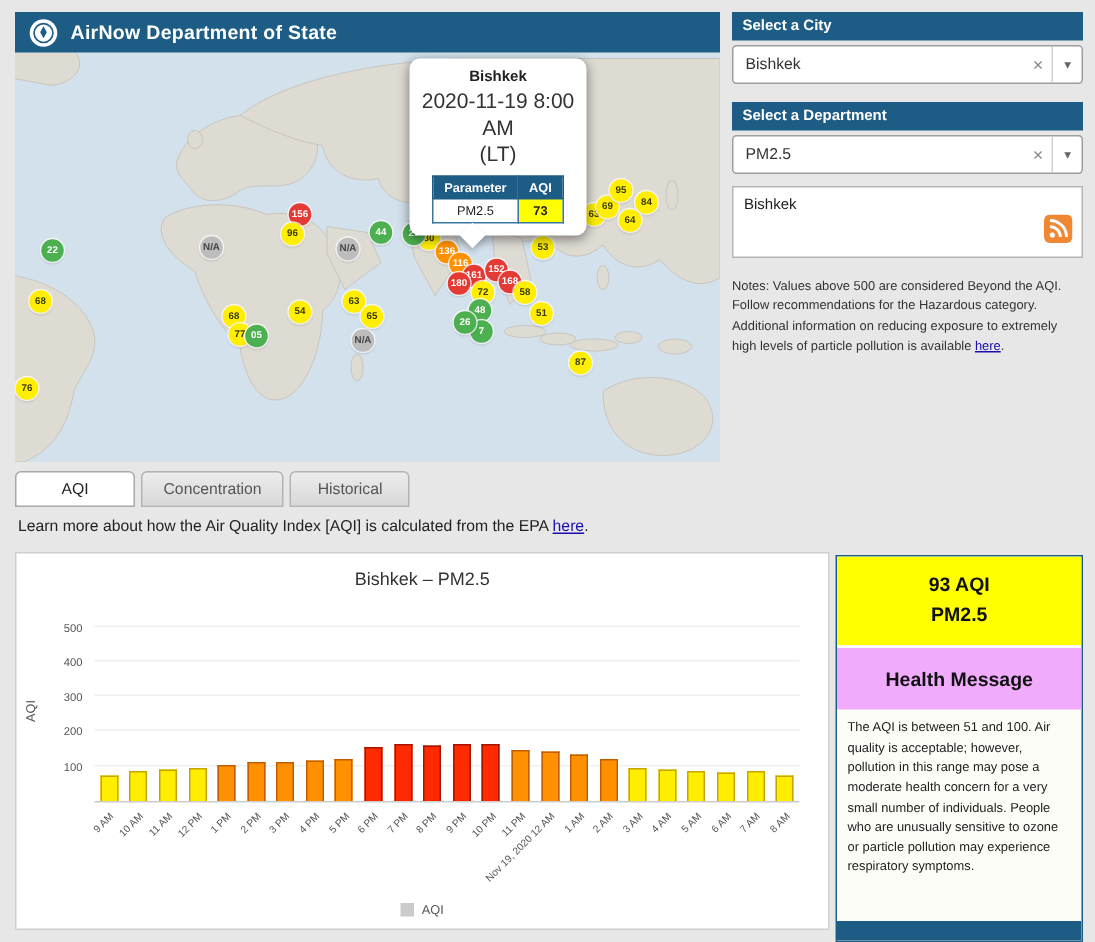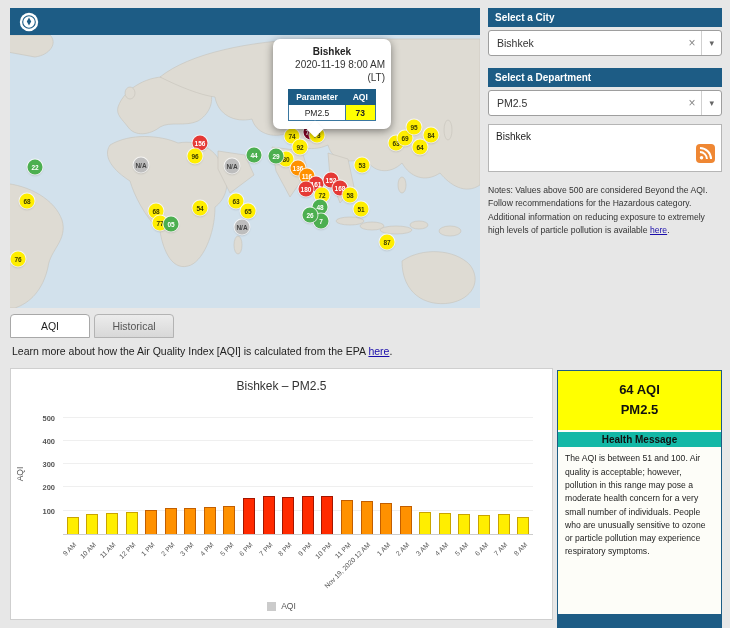--- a/index.html
+++ b/index.html
@@ -33,21 +33,21 @@
     justify-content:center; transform:translate(-50%,-50%);
     box-shadow:0 0 0 1px rgba(255,255,255,.75), 0 1px 2px rgba(0,0,0,.25);
     cursor:pointer;
   }
   .map-popup {
     position:absolute; left:263px; top:4px; width:118px; z-index:3;
     background:#fff; border-radius:7px; box-shadow:0 2px 8px rgba(0,0,0,.45);
     padding:7px 6px 8px; text-align:center;
   }
   .map-popup .city { font-size:10px; font-weight:bold; color:#222; }
-  .map-popup .dt   { font-size:10px; color:#333; margin-top:2px; line-height:1.25;text-align:right; }
+  .map-popup .dt   { font-size:14px; color:#333; margin-top:2px; line-height:1.25; }
   .popup-table { margin:5px auto 0; border-collapse:collapse; font-size:8.5px; }
   .popup-table th {
     background:#1d5c85; color:#fff; padding:2px 7px; border:1px solid #1d5c85; font-weight:bold;
   }
   .popup-table td { padding:2.5px 7px; border:1px solid #3a77a0; background:#fff; color:#222; }
   .popup-table td.aqi-cell { background:#ffff00; font-weight:bold; }
   .popup-arrow {
     position:absolute; left:36px; bottom:-6px; width:12px; height:12px;
     background:#fff; transform:rotate(45deg); box-shadow:2px 2px 4px rgba(0,0,0,.18);
   }
@@ -102,21 +102,21 @@
   .chart-plot {
     position:absolute; left:52px; top:38px; width:470px; height:128px;
     border-bottom:1px solid #cccccc;
   }
   .gridline { position:absolute; left:0; right:0; height:1px; background:#efefef; }
   .bar {
     position:absolute; bottom:0; width:12px; border:1px solid; border-bottom:none;
     cursor:pointer;
   }
   .chart-yaxis { position:absolute; left:18px; top:38px; width:32px; height:128px; }
-  .ytick { position:absolute; right:6px; font-size:7.5px; color:#555;font-weight:bold; }
+  .ytick { position:absolute; right:6px; font-size:7.5px; color:#555; }
   .chart-xlabels { position:absolute; left:52px; top:168px; width:470px; height:58px; }
   .xlabel {
     position:absolute; top:4px; font-size:6.8px; color:#555; white-space:nowrap;
     transform:rotate(-45deg); transform-origin:100% 0;
   }
   .chart-legend {
     position:absolute; left:0; right:0; bottom:8px; display:flex; gap:5px;
     align-items:center; justify-content:center; font-size:8.5px; color:#555;
   }
   .legend-swatch { width:9px; height:9px; background:#cbcbcb; display:inline-block; }
@@ -126,39 +126,40 @@
     position:absolute; left:557px; top:370px; width:165px; height:258px;
     border:1px solid #1d5c85; background:#fdfdf8; overflow:hidden;
   }
   .cond-header { background:#1d5c85; color:#fff; text-align:center; padding:6px 4px 7px; }
   .cond-title { font-size:11px; font-weight:bold; }
   .cond-observed { font-size:8.5px; margin-top:3px; }
   .cond-dt { font-size:9.5px; font-weight:bold; margin-top:2px; }
   .cond-aqi { background:#ffff00; text-align:center; padding:9px 4px 10px; font-weight:bold; color:#111; }
   .cond-aqi .row { font-size:13px; line-height:1.55; }
   .cond-health-title {
-    background:#14b8a6; text-align:center; font-size:10px; font-weight:bold;
-    color:#111; padding:2px 0; margin-top:2px;
+    background:#f0abfc; text-align:center; font-size:13px; font-weight:bold;
+    color:#111; padding:13px 0; margin-top:2px;
   }
   .cond-msg { font-size:8.6px; line-height:1.55; padding:5px 7px 0; color:#222; }
   .cond-footer {
     position:absolute; left:0; right:0; bottom:0; height:13px; background:#1d5c85;
   }
 </style>
 </head>
 <body>
 
 <div class="app-header">
   <span style="display:flex;">
     <svg width="20" height="20" viewBox="0 0 20 20">
       <circle cx="10" cy="10" r="9.2" fill="#ffffff"></circle>
       <circle cx="10" cy="10" r="6.3" fill="none" stroke="#1d5c85" stroke-width="1.1"></circle>
       <path d="M10 5.5 L12.2 9.5 L10 13.5 L7.8 9.5 Z" fill="#1d5c85"></path>
     </svg>
   </span>
+  <span class="title">AirNow Department of State</span>
 </div>
 
 <div class="map">
   <svg width="470" height="273" viewBox="0 0 470 273">
     <rect x="0" y="0" width="470" height="273" fill="#d2e1ec"></rect>
     <g fill="#dedbd3" stroke="#c6c3ba" stroke-width="0.6">
       <path d="M-8,0 L40,0 C48,8 40,20 25,22 L-8,16 Z"></path>
       <path d="M-8,148 C20,150 45,165 52,185 C58,205 40,215 38,232 C33,255 20,268 5,273 L-8,273 Z"></path>
       <path d="M100,110 C120,98 150,100 168,108 C190,104 208,116 212,132 C222,148 215,165 205,172 C205,200 192,228 178,231 C160,236 152,210 150,196 C135,182 124,160 120,146 C104,136 92,122 100,110 Z"></path>
       <path d="M108,72 C115,52 140,40 160,42 C175,35 195,42 200,55 C205,68 198,80 188,86 C175,92 160,86 150,92 C140,100 125,102 118,92 C112,84 106,80 108,72 Z"></path>
@@ -239,20 +240,21 @@
         <td class="aqi-cell">73</td>
       </tr>
     </tbody>
       </table>
     <div class="popup-arrow"></div>
   </div>
 </div>
 
 <div class="tabs">
   <div class="tab active">AQI</div>
+  <div class="tab">Concentration</div>
   <div class="tab">Historical</div>
 </div>
 
 <div class="learn-more">
   <span>Learn more about how the Air Quality Index [AQI] is calculated from the EPA </span><a class="link">here</a><span>.</span>
 </div>
 
 <div class="side-header" style="top:8px;">Select a City</div>
 <div class="select-box" style="top:30px;">
   <span>Bishkek</span>
@@ -351,19 +353,19 @@
       <div class="xlabel" style="right: 9.79167px;">8 AM</div>
     </div>
   <div class="chart-legend">
     <span class="legend-swatch"></span>
     <span>AQI</span>
   </div>
 </div>
 
 <div class="cond">
   <div class="cond-aqi">
-    <div class="row">64 AQI</div>
+    <div class="row">93 AQI</div>
     <div class="row">PM2.5</div>
   </div>
   <div class="cond-health-title">Health Message</div>
   <div class="cond-msg">The AQI is between 51 and 100. Air quality is acceptable; however, pollution in this range may pose a moderate health concern for a very small number of individuals. People who are unusually sensitive to ozone or particle pollution may experience respiratory symptoms.</div>
   <div class="cond-footer"></div>
 </div>
 
 </body></html>

